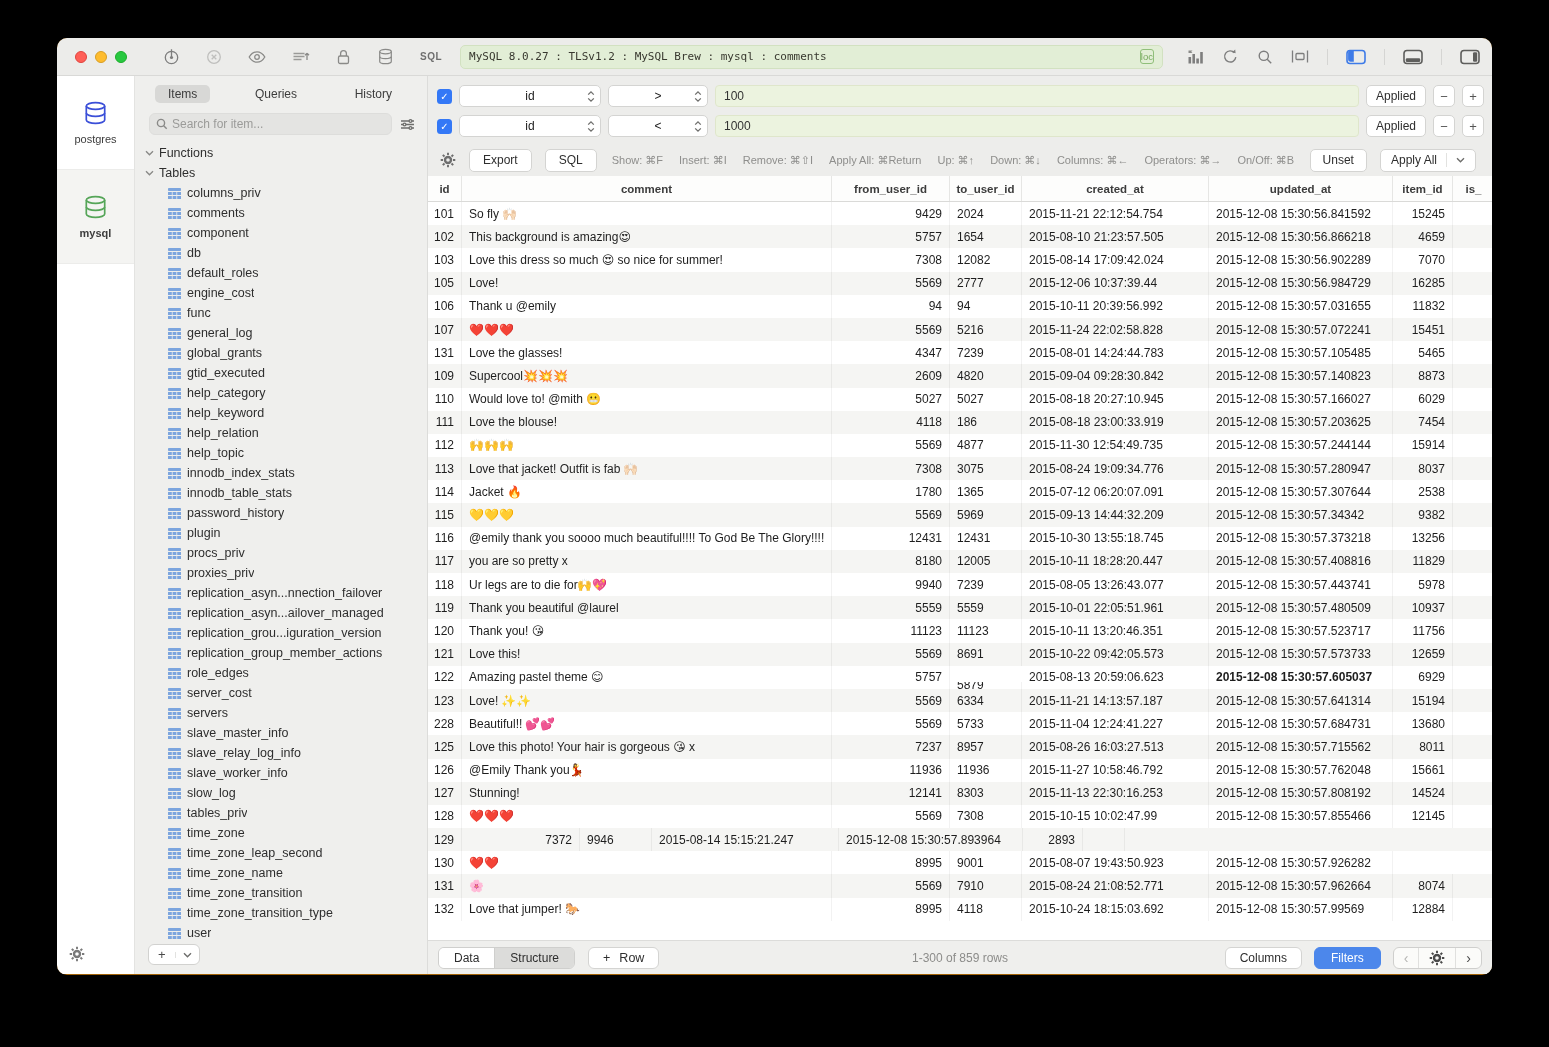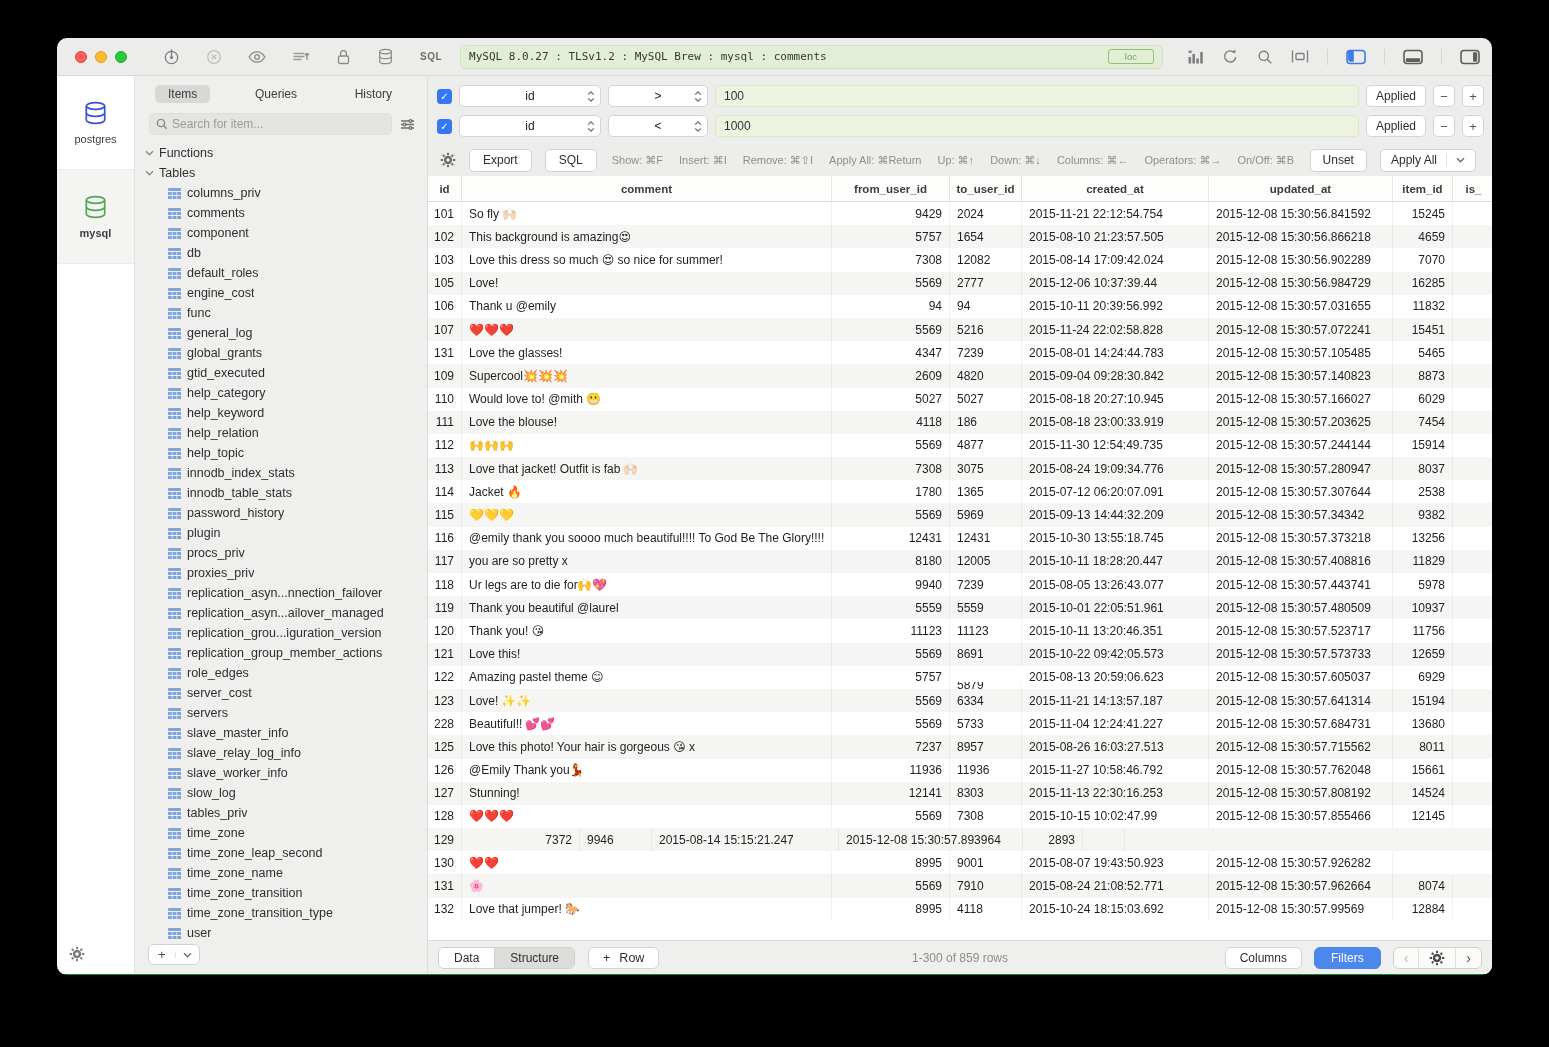--- a/index.html
+++ b/index.html
@@ -1,36 +1,36 @@
 <!DOCTYPE html>
 <html><head>
 <meta charset="utf-8">
 <style>
   * { margin:0; padding:0; box-sizing:border-box; }
   html,body { width:1549px; height:1047px; background:#000; overflow:hidden;
     font-family:"Liberation Sans","DejaVu Sans",sans-serif; -webkit-font-smoothing:antialiased; }
   .window { position:absolute; left:57px; top:38px; width:1435px; height:937px;
-    background:#15803d; border-radius:10px; overflow:hidden; box-shadow:0 25px 70px rgba(0,0,0,.6);
+    background:#a16207; border-radius:10px; overflow:hidden; box-shadow:0 25px 70px rgba(0,0,0,.6);
     font-size:12px; color:#222; }
 
   
   .titlebar { height:38px; background:#ECECEA; border-bottom:1px solid #D9D9D7;
     display:flex; align-items:center; padding:0 12px; }
   .traffic { display:flex; gap:8px; margin-left:6px; }
   .tl { width:12px; height:12px; border-radius:50%; }
   .tl.red { background:#FF5F57; border:.5px solid #E0443E; }
   .tl.yellow { background:#FEBC2E; border:.5px solid #D89E24; }
   .tl.green { background:#28C840; border:.5px solid #1DAD2B; }
   .tb-icons { display:flex; align-items:center; gap:26px; margin-left:36px; color:#7E7E7E; }
   .sql-label { font-size:10px; font-weight:bold; color:#6F6F6F; letter-spacing:.5px; }
   .title-field { width:762px; height:24px; margin-left:18px; background:#E2EED6;
     border:1px solid #D2E1C1; border-radius:5px; display:flex; align-items:center;
     padding:0 8px; font-family:"DejaVu Sans Mono",monospace; font-size:11px; color:#38382F; }
   .loc-badge { margin-left:auto; border:1px solid #90BF7A; color:#76A95E; border-radius:3px;
-    font-size:9.5px; padding:0 16px; line-height:13px; font-family:"Liberation Sans",sans-serif; }
+    font-size:9.5px; padding:0 0; line-height:13px; font-family:"Liberation Sans",sans-serif; }
   .tb-right { display:flex; align-items:center; gap:18px; margin-left:24px; color:#6E6E6E; }
   .vsep { width:1px; height:16px; background:#D5D5D3; }
 
   
   .content { display:flex; height:898px; }
   .rail { width:78px; background:#FFFFFF; border-right:1px solid #E3E3E1; position:relative; flex:none; }
   .conn { height:94px; display:flex; flex-direction:column; align-items:center; justify-content:center;
     gap:7px; border-bottom:1px solid #ECECEA; }
   .conn.selected { background:#F4F4F2;font-weight:bold; }
   .conn-label { font-size:11px; color:#3C3C3C; }
@@ -1213,21 +1213,21 @@
               <div class="gcell a-left" style="width: 184px;">2015-12-08 15:30:57.573733</div>
               <div class="gcell a-right" style="width: 60px;">12659</div>
               <div class="gcell a-left" style="width: 42px;"></div>
             </div>
             <div class="grow">
               <div class="gcell a-right" style="width: 34px;">122</div>
               <div class="gcell a-left" style="width: 370px;">Amazing pastel theme 😊</div>
               <div class="gcell a-right" style="width: 118px;">5757</div>
               <div class="gcell a-left" style="width: 72px; margin-top: 16px;">5879</div>
               <div class="gcell a-left" style="width: 187px;">2015-08-13 20:59:06.623</div>
-              <div class="gcell a-left" style="width: 184px;">2015-12-08 15:30:57.605037</div>
+              <div class="gcell a-left" style="width: 184px; font-weight: bold;">2015-12-08 15:30:57.605037</div>
               <div class="gcell a-right" style="width: 60px;">6929</div>
               <div class="gcell a-left" style="width: 42px;"></div>
             </div>
             <div class="grow">
               <div class="gcell a-right" style="width: 34px;">123</div>
               <div class="gcell a-left" style="width: 370px;">Love! ✨✨</div>
               <div class="gcell a-right" style="width: 118px;">5569</div>
               <div class="gcell a-left" style="width: 72px;">6334</div>
               <div class="gcell a-left" style="width: 187px;">2015-11-21 14:13:57.187</div>
               <div class="gcell a-left" style="width: 184px;">2015-12-08 15:30:57.641314</div>

